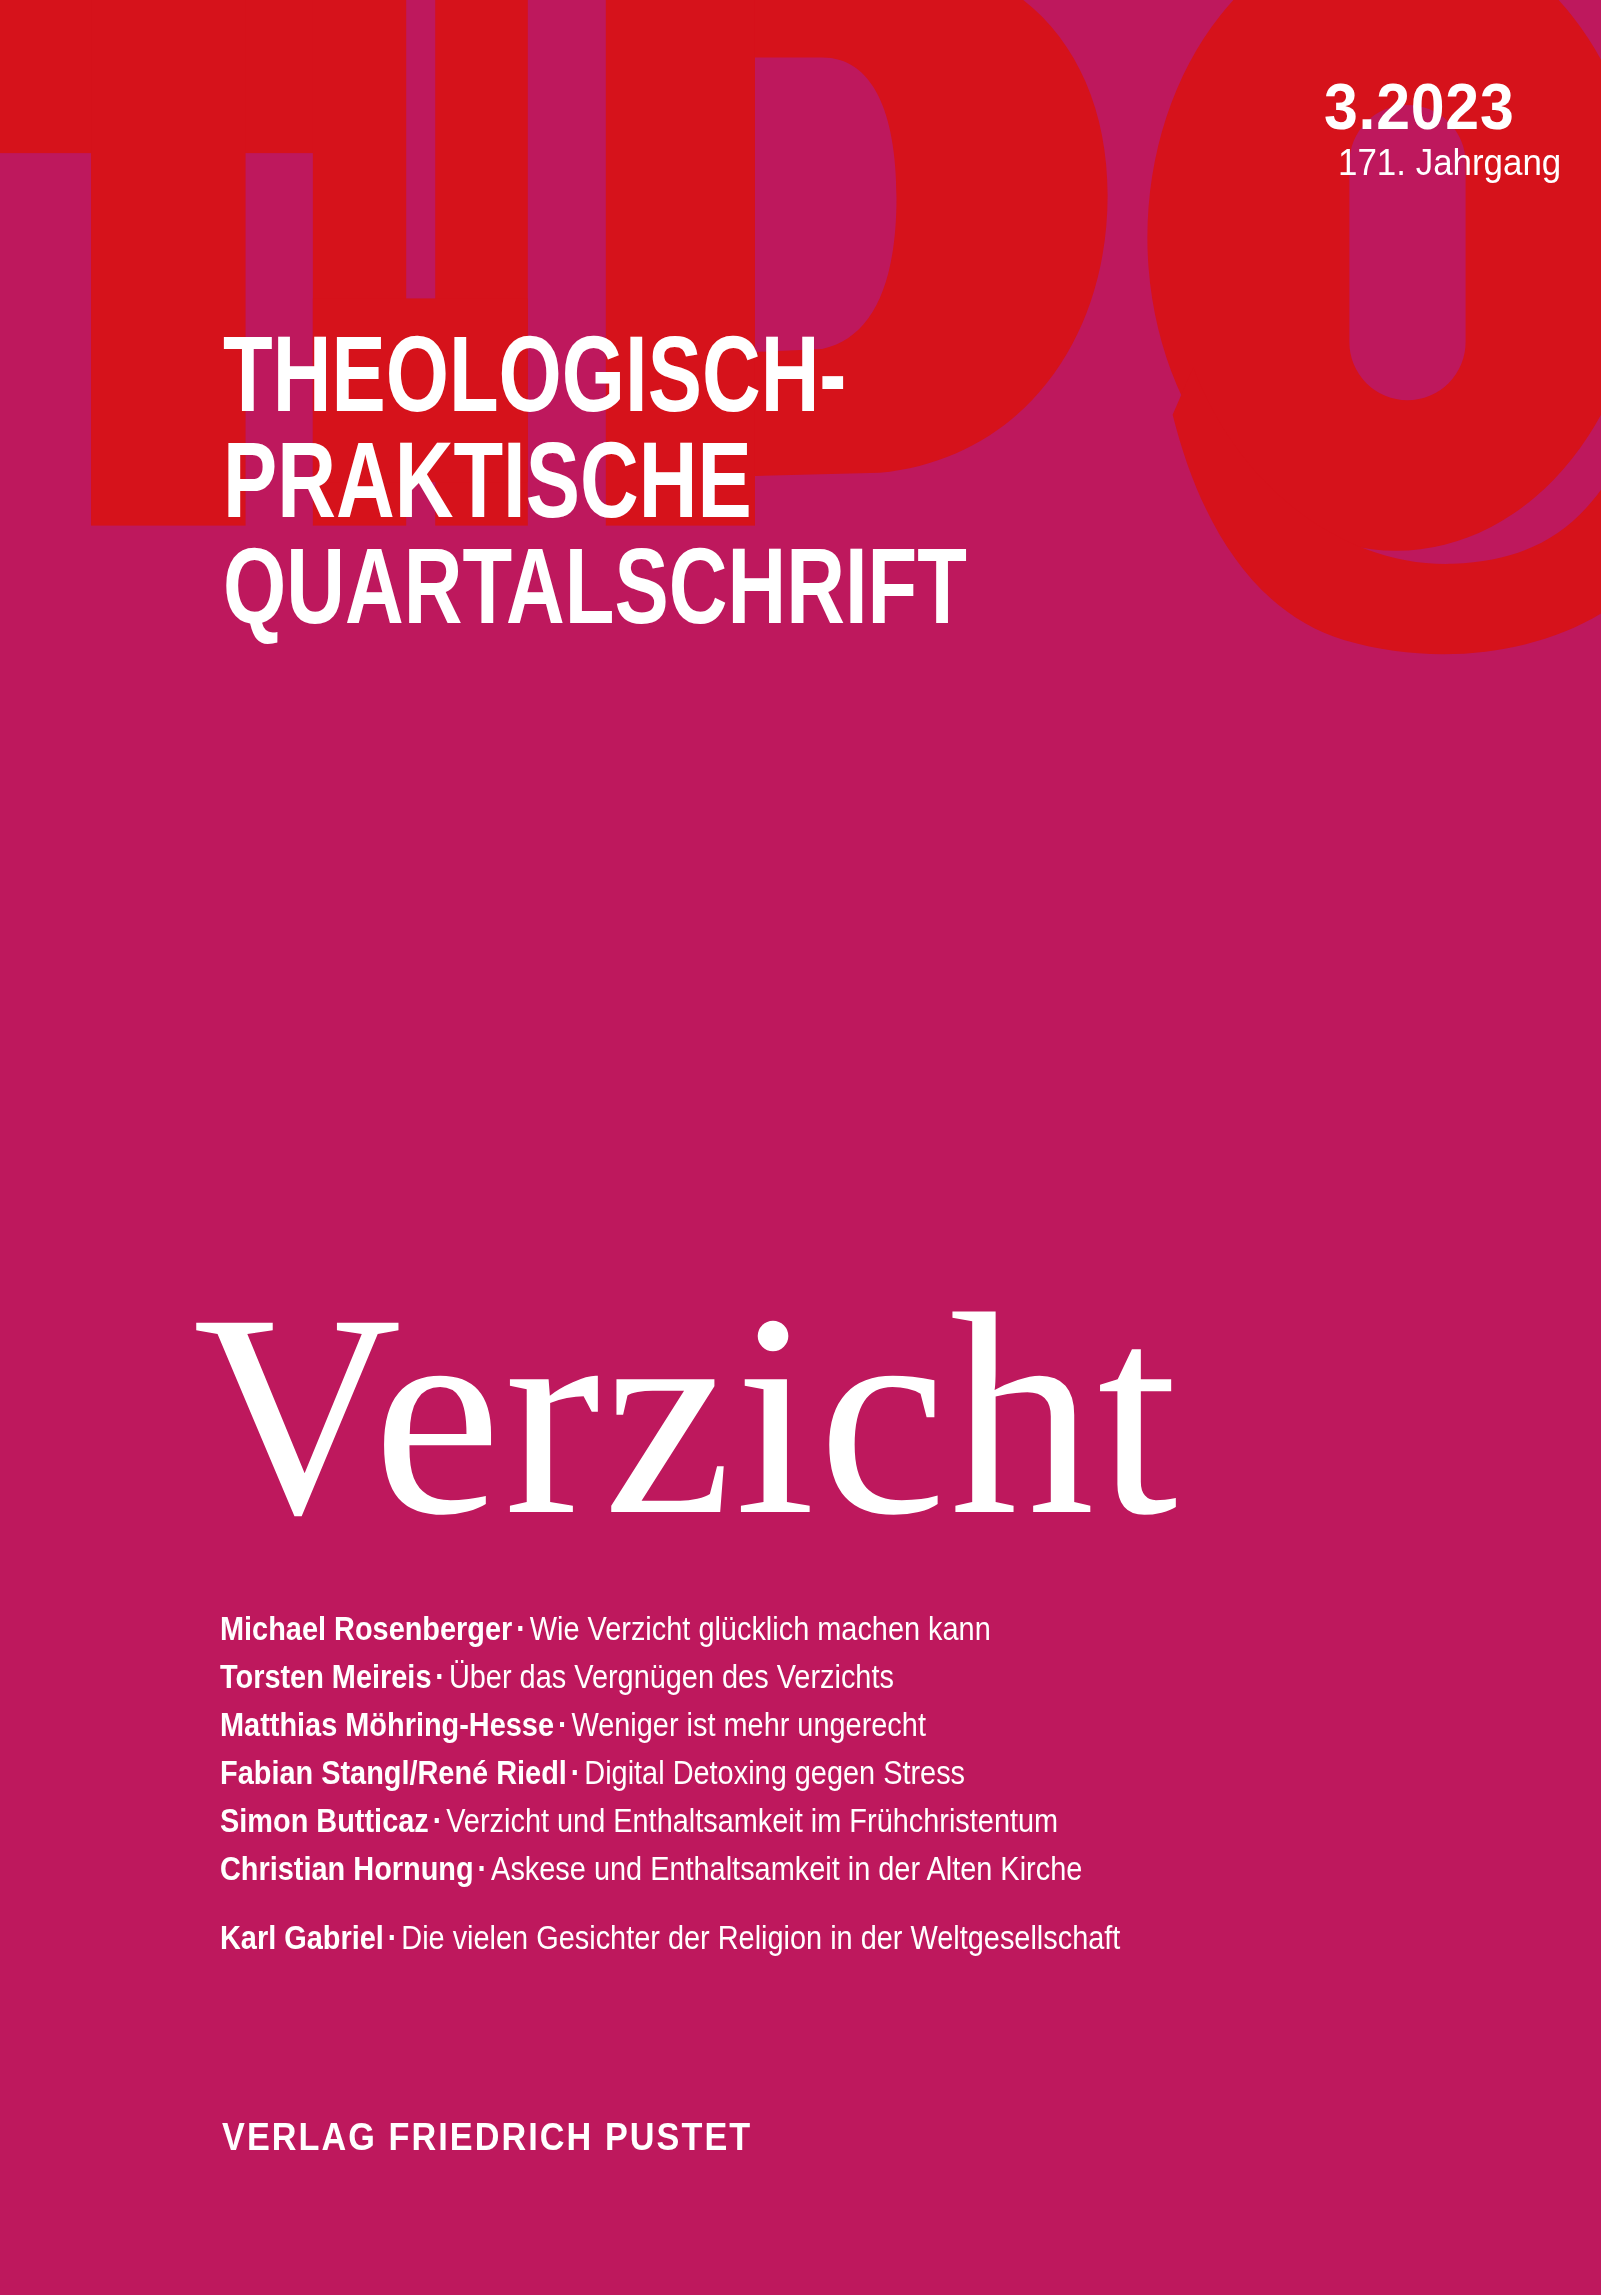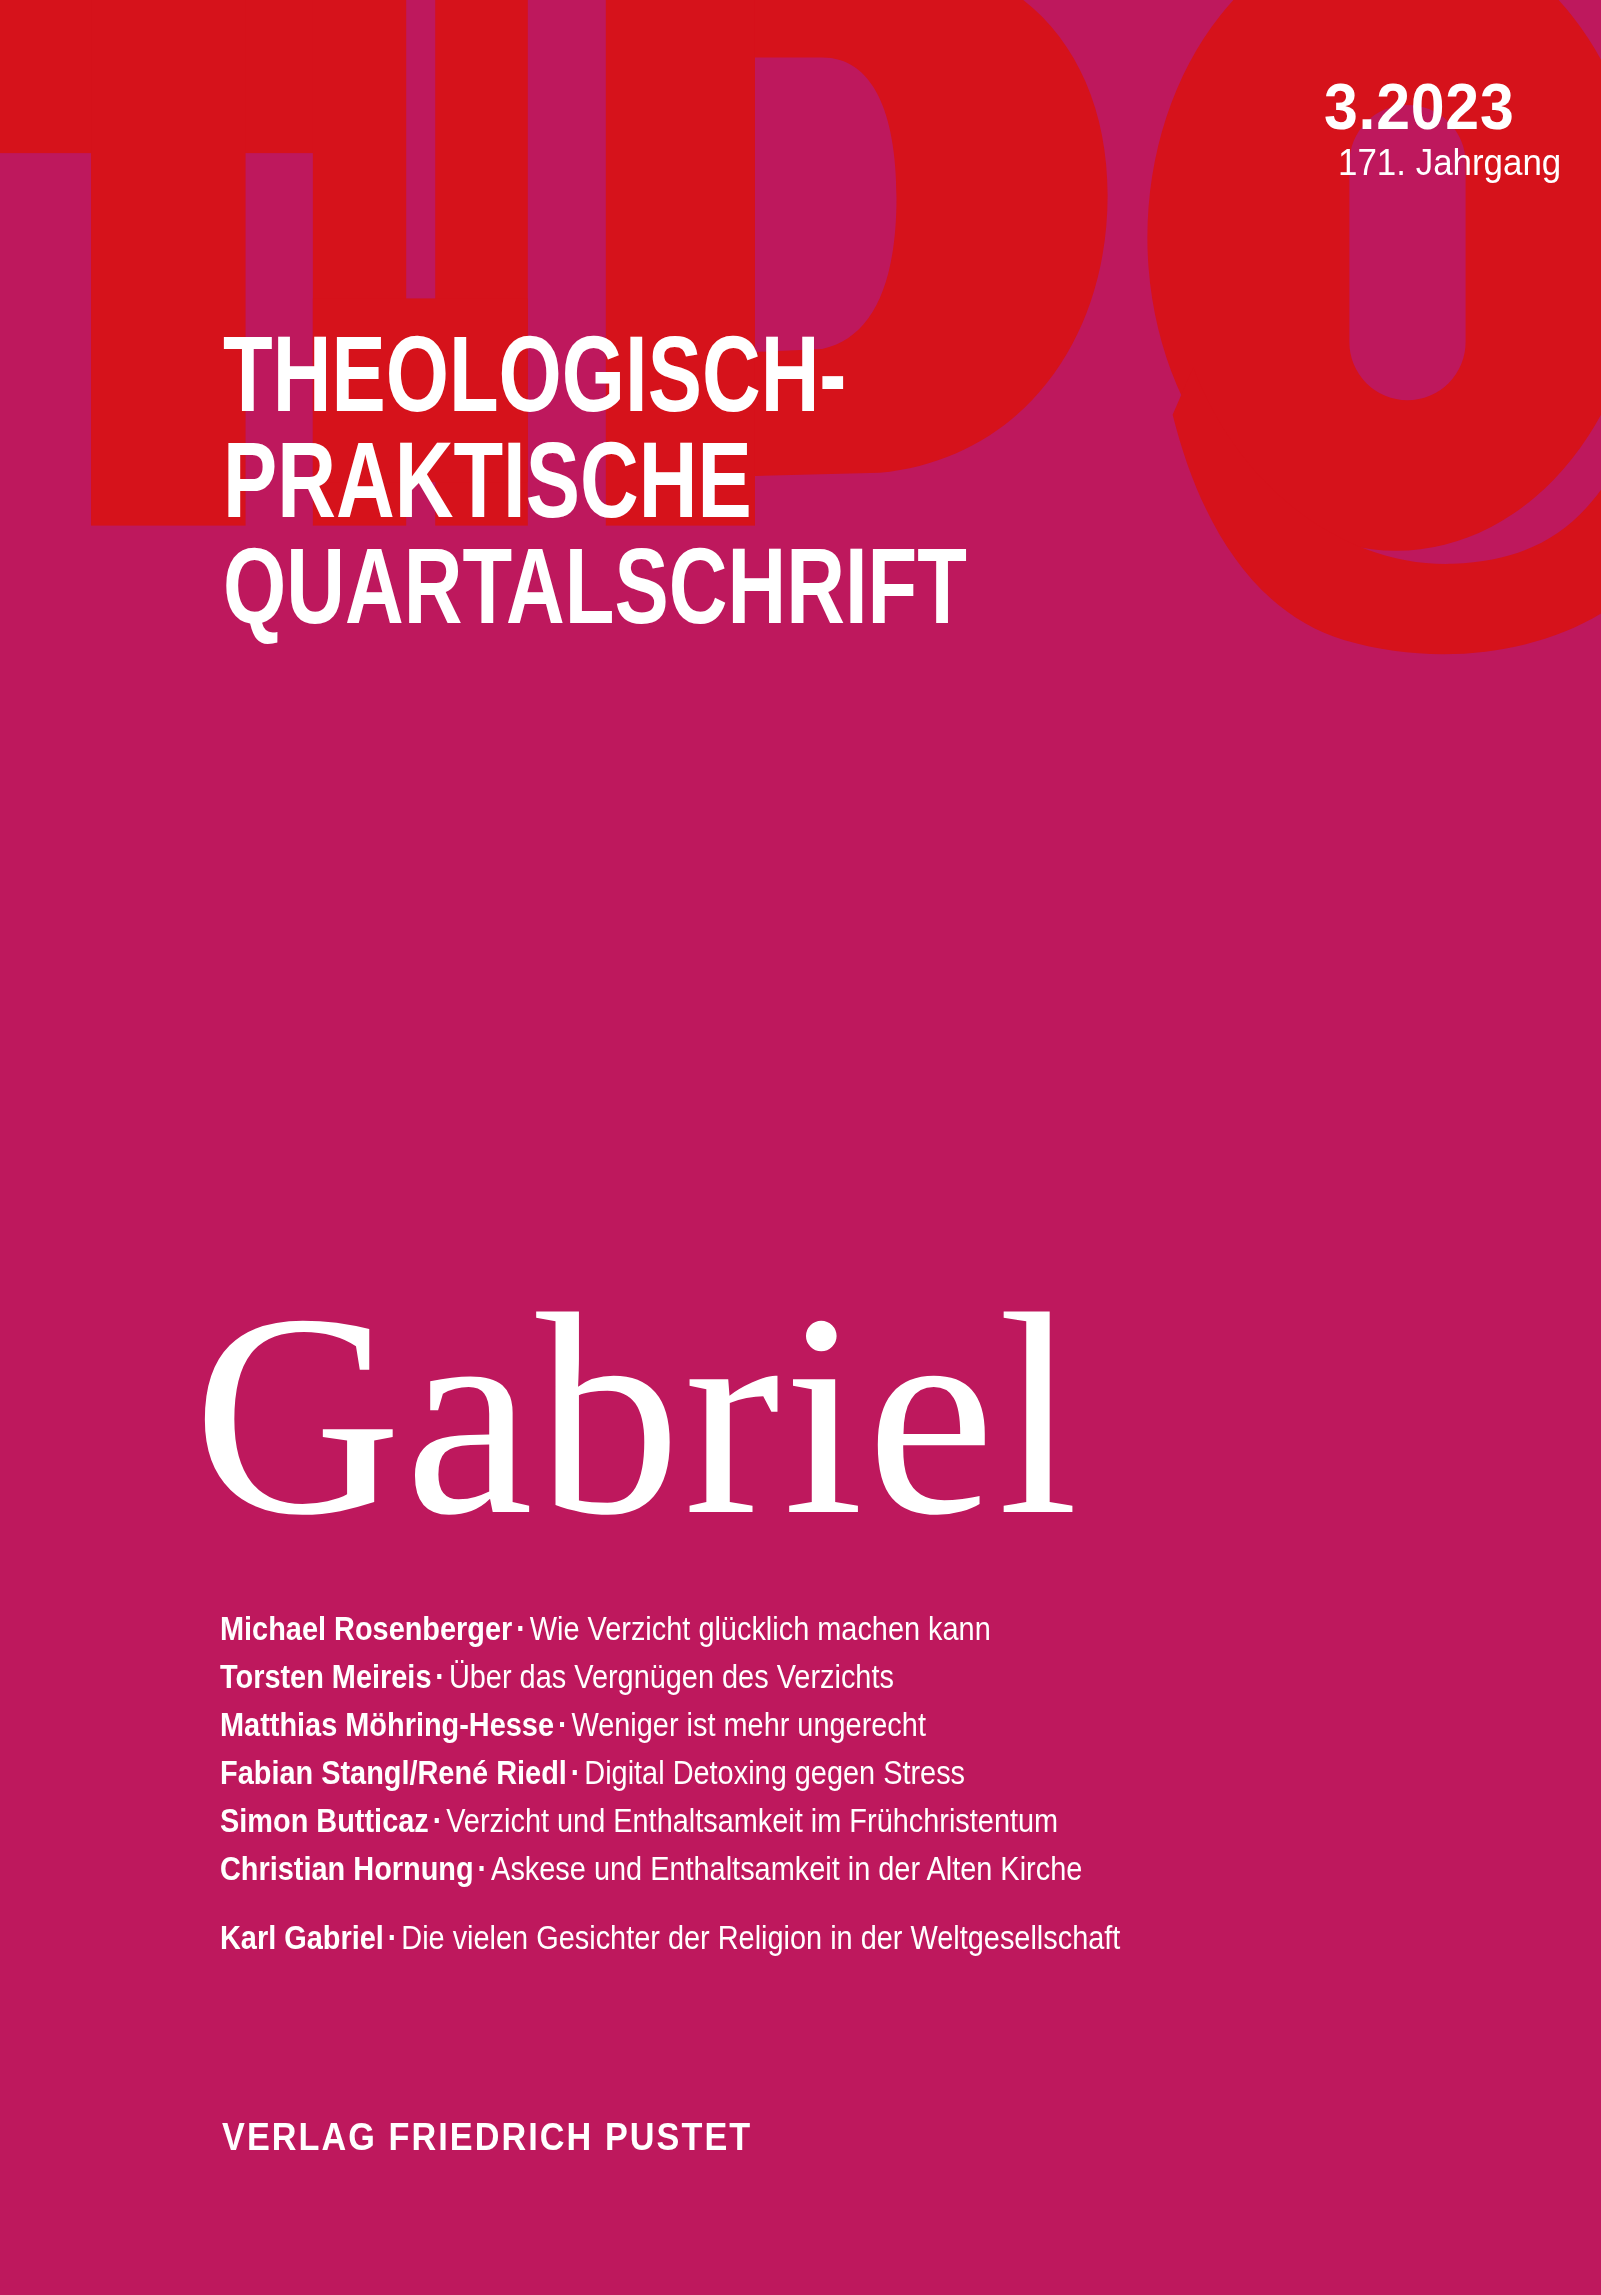--- a/index.html
+++ b/index.html
@@ -143,21 +143,21 @@
 
   <div class="issue-number">3.2023</div>
   <div class="issue-volume">171. Jahrgang</div>
 
   <div class="subtitle">
     <div>THEOLOGISCH-</div>
     <div>PRAKTISCHE</div>
     <div>QUARTALSCHRIFT</div>
   </div>
 
-  <div class="theme-title">Gabriel</div>
+  <div class="theme-title">Verzicht</div>
 
   <div class="article-list">
     <div class="article-row">
       <span class="article-author">Michael Rosenberger</span><span class="article-sep">·</span><span class="article-title">Wie Verzicht glücklich machen kann</span>
     </div>
     <div class="article-row">
       <span class="article-author">Torsten Meireis</span><span class="article-sep">·</span><span class="article-title">Über das Vergnügen des Verzichts</span>
     </div>
     <div class="article-row">
       <span class="article-author">Matthias Möhring-Hesse</span><span class="article-sep">·</span><span class="article-title">Weniger ist mehr ungerecht</span>

